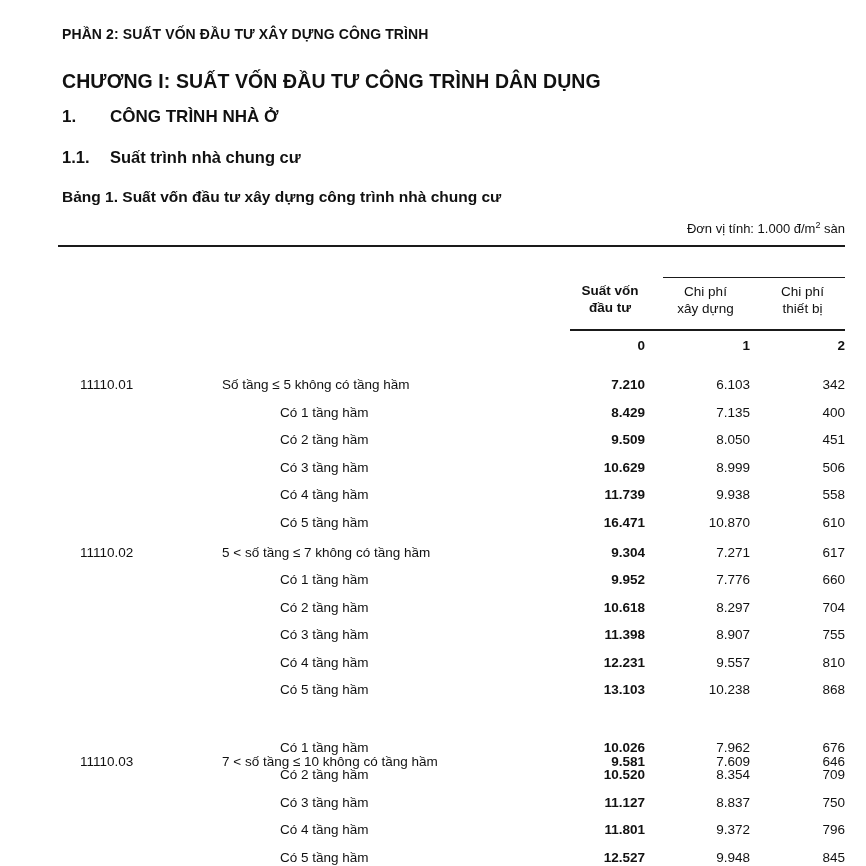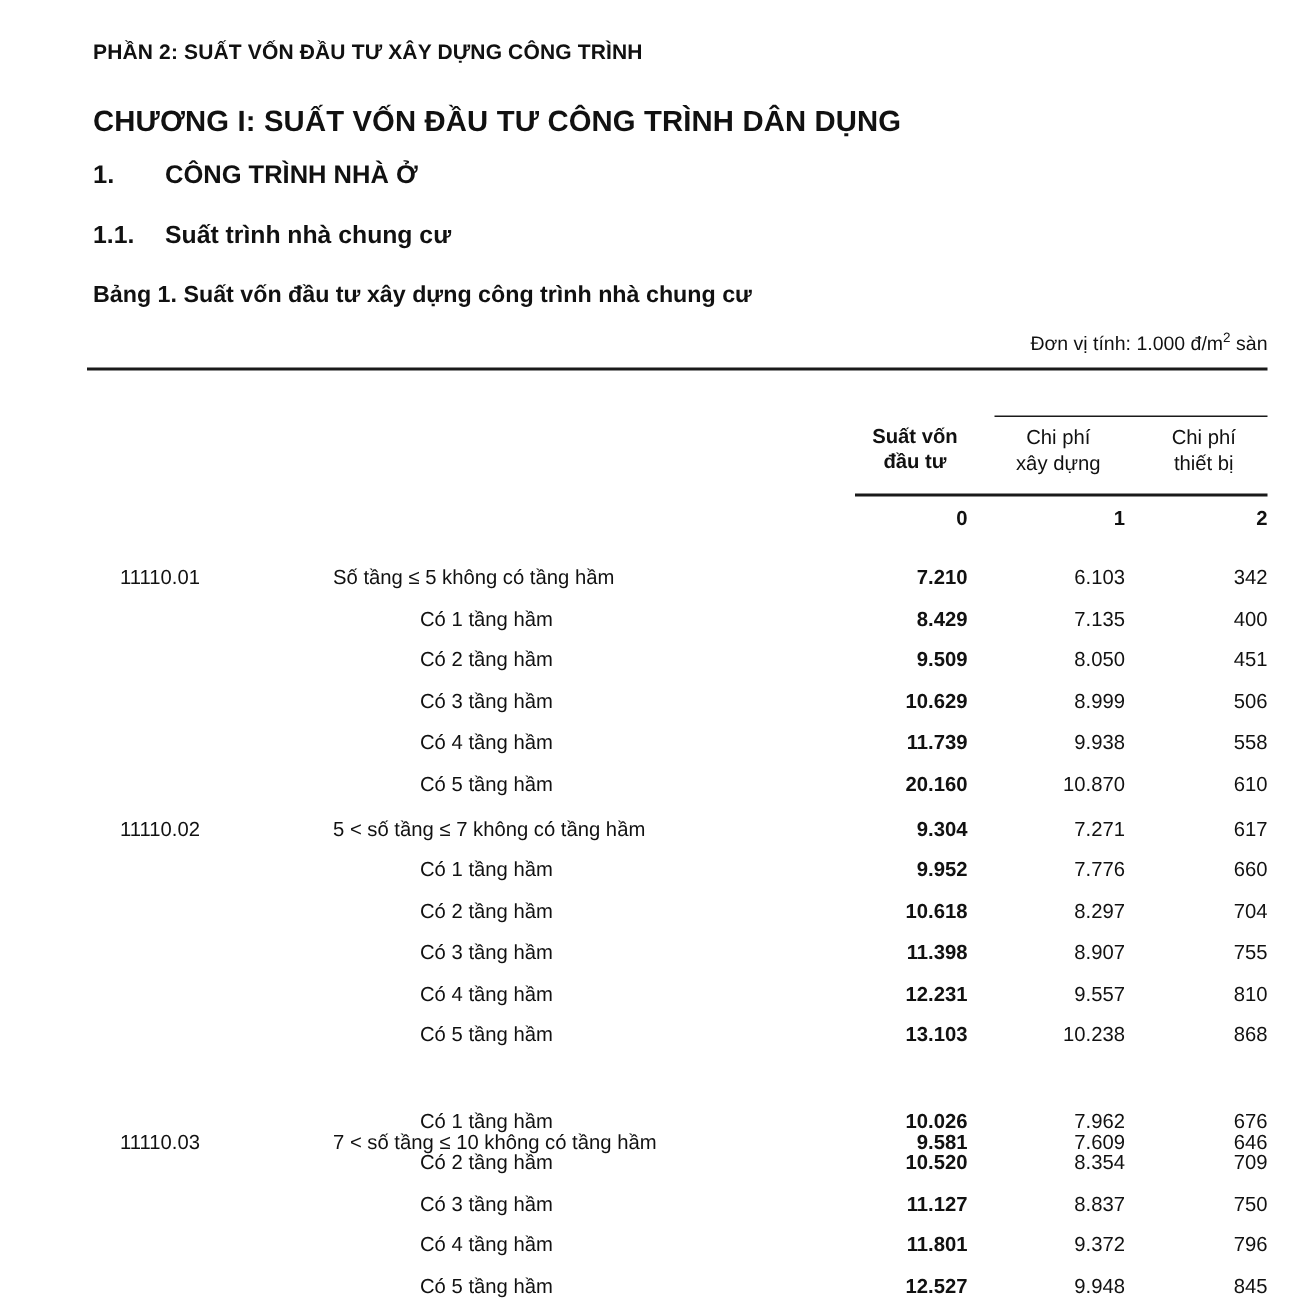--- a/index.html
+++ b/index.html
@@ -292,21 +292,21 @@
         <div class="cell-num c2">506</div>
       </div>
       <div class="row" style="top: 487px;">
         <div class="cell-label lvl1">Có 4 tầng hầm</div>
         <div class="cell-num c0">11.739</div>
         <div class="cell-num c1">9.938</div>
         <div class="cell-num c2">558</div>
       </div>
       <div class="row" style="top: 514.5px;">
         <div class="cell-label lvl1">Có 5 tầng hầm</div>
-        <div class="cell-num c0">20.160</div>
+        <div class="cell-num c0">16.471</div>
         <div class="cell-num c1">10.870</div>
         <div class="cell-num c2">610</div>
       </div>
       <div class="row" style="top: 544.5px;">
         <div class="cell-code">11110.02</div>
         <div class="cell-label lvl0">5 &lt; số tầng ≤ 7 không có tầng hầm</div>
         <div class="cell-num c0">9.304</div>
         <div class="cell-num c1">7.271</div>
         <div class="cell-num c2">617</div>
       </div>

